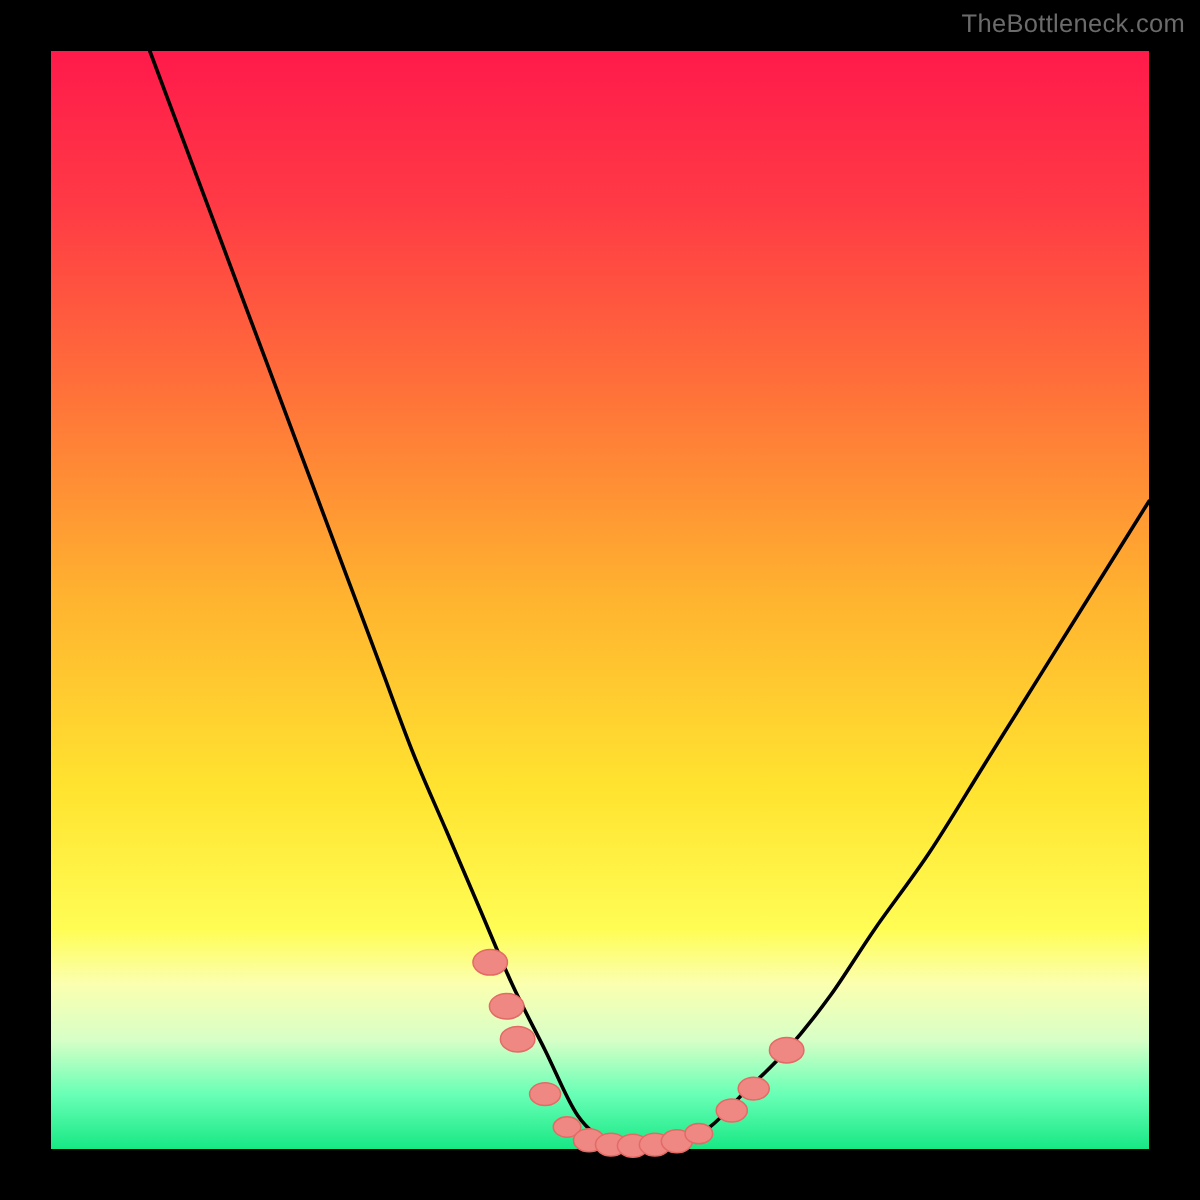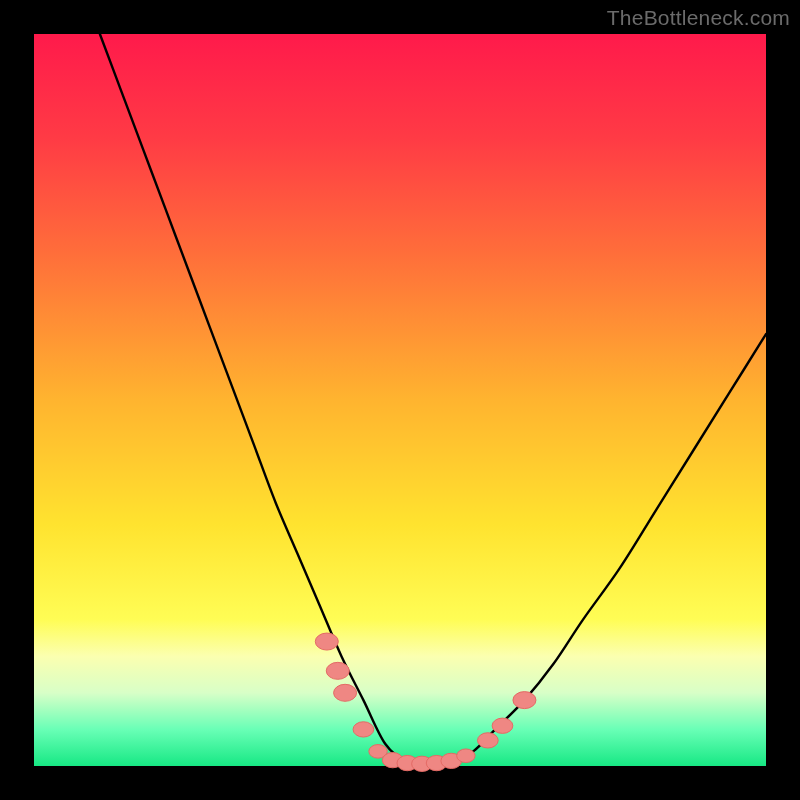--- a/index.html
+++ b/index.html
@@ -25,21 +25,21 @@
     left: 34px;
     width: 732px;
     height: 732px;
     
   }
   .watermark {
     position: absolute;
     top: 6px;
     right: 10px;
     color: #6b6b6b;
-    font-size: 21px;
+    font-size: 17px;
     font-weight: 400;
     letter-spacing: 0.2px;
   }
   svg.curve {
     position: absolute;
     top: 0;
     left: 0;
     width: 732px;
     height: 732px;
     overflow: visible;

